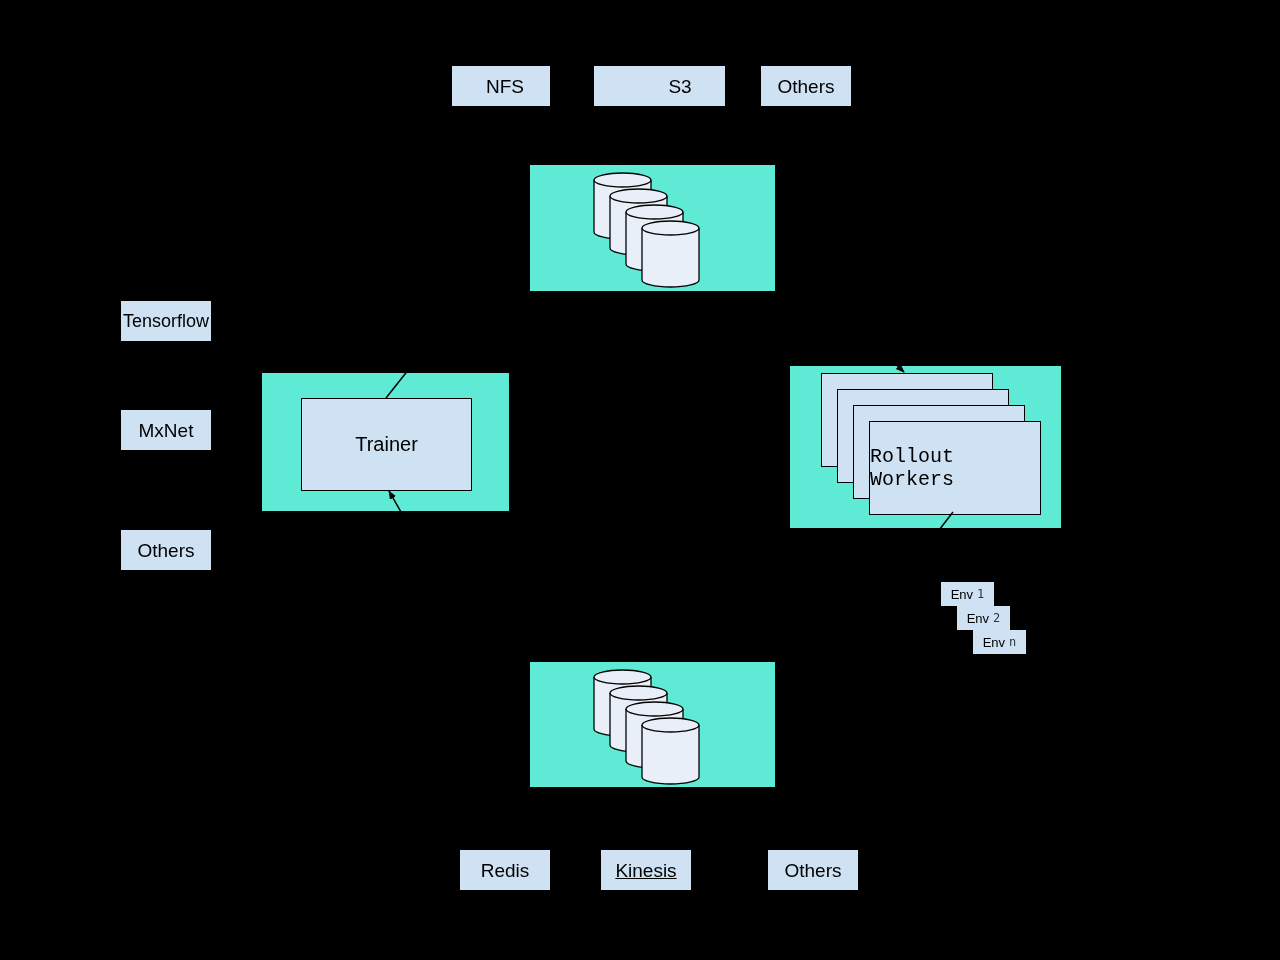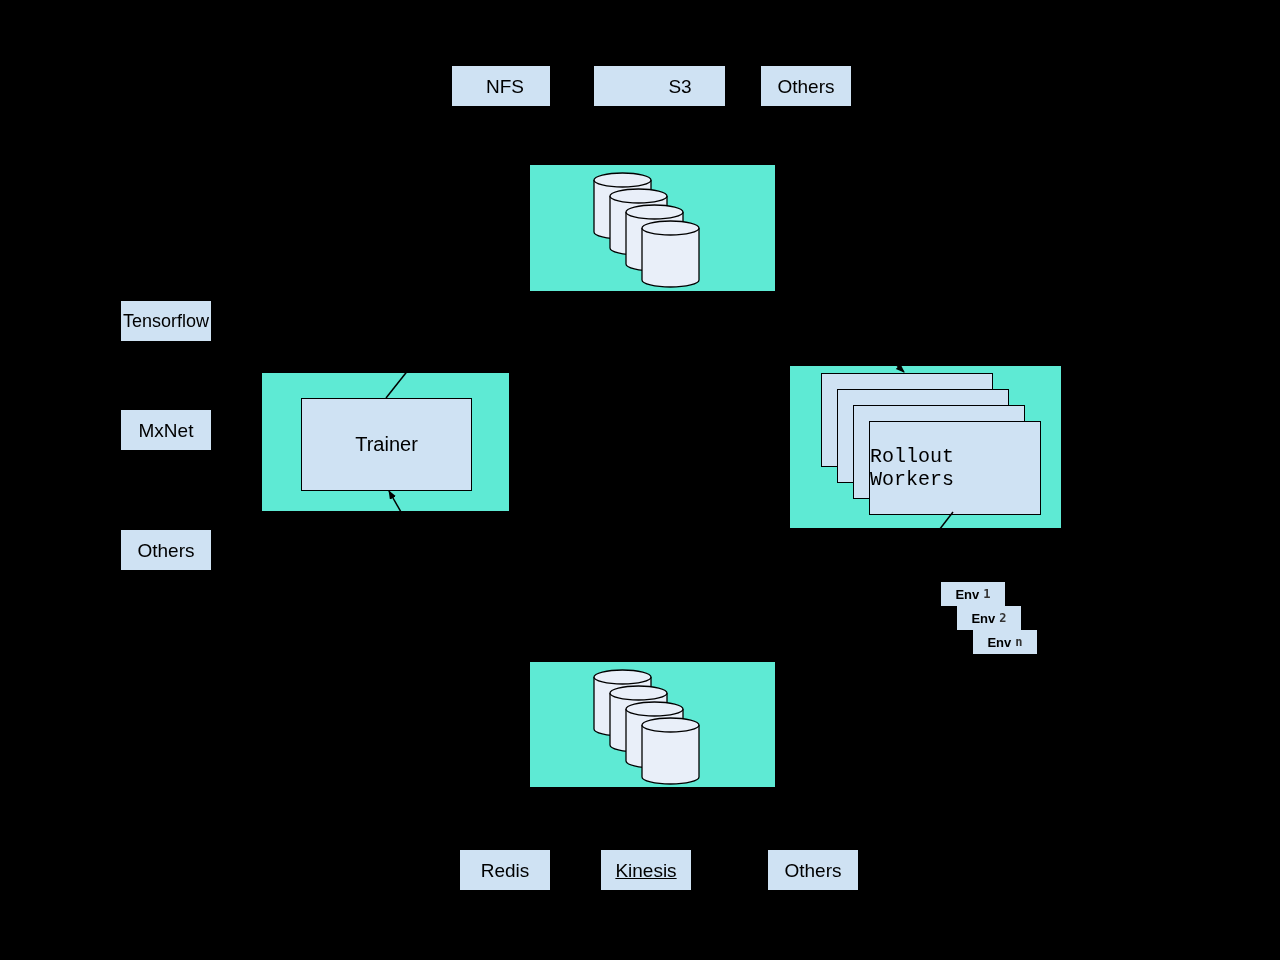--- a/index.html
+++ b/index.html
@@ -6,22 +6,22 @@
   .stage{position:relative;width:1280px;height:960px;background:#000;overflow:hidden;
          font-family:"Liberation Sans",sans-serif;color:#000;}
   .chip{position:absolute;background:#cfe2f3;display:flex;align-items:center;justify-content:center;
         font-size:19px;line-height:1;}
   .chip.small{font-size:18px;}
   .panel{position:absolute;background:#5eead4;}
   .inner-rect{position:absolute;border:1.5px solid #000;background:#cfe2f3;
               display:flex;align-items:center;justify-content:center;font-size:20px;}
   .worker-card{position:absolute;width:170px;height:92px;border:1.5px solid #000;background:#cfe2f3;}
   .worker-card.front{display:flex;align-items:center;justify-content:center;font-size:20px;font-family:Liberation Mono, monospace;}
-  .env-chip{position:absolute;width:64px;height:24px;background:#cfe2f3;display:flex;
-            align-items:center;justify-content:center;font-size:13px;gap:4px;font-weight:bold;}
+  .env-chip{position:absolute;width:53px;height:24px;background:#cfe2f3;display:flex;
+            align-items:center;justify-content:center;font-size:13px;gap:4px;}
   .env-chip .idx{font-family:"DejaVu Sans Mono",monospace;font-size:12px;color:#333;}
   .cyl-svg{position:absolute;left:0;top:0;}
   .overlay{position:absolute;left:0;top:0;pointer-events:none;}
 </style>
 </head>
 <body>
 
 <div class="stage">
 
   <div class="chip" style="left:452px;top:66px;width:90px;height:40px;padding-left:8px;">NFS</div>

